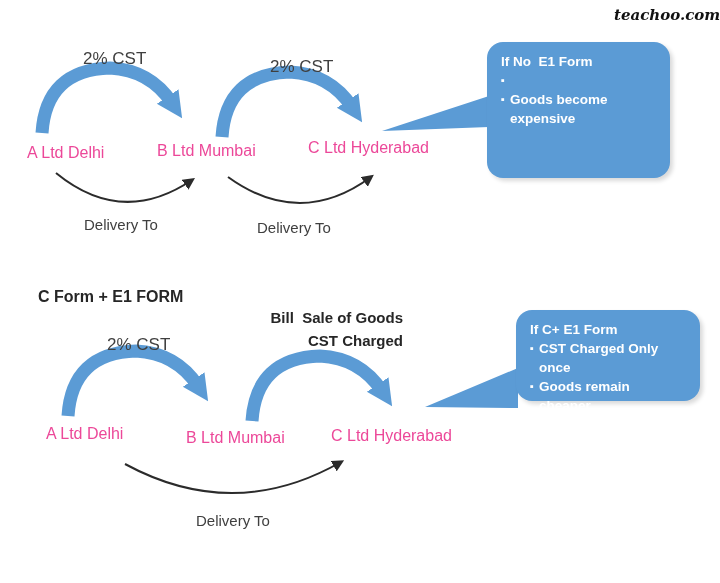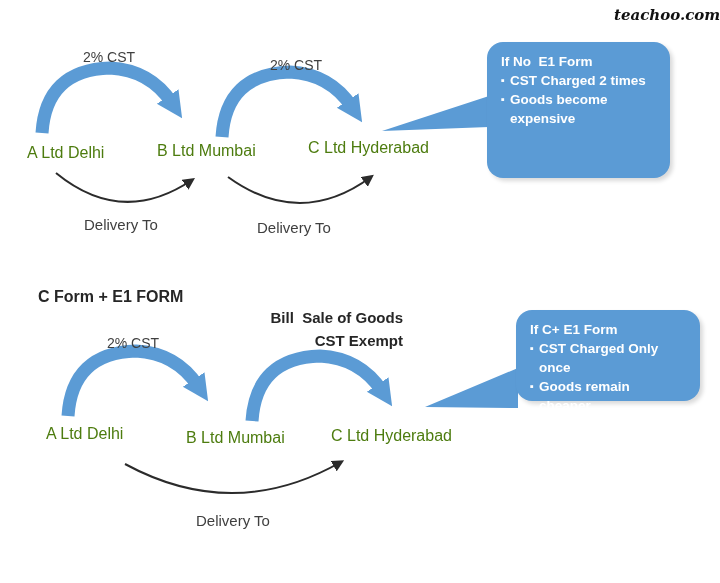--- a/index.html
+++ b/index.html
@@ -2,22 +2,22 @@
 <html><head>
 <meta charset="utf-8">
 <style>
   html,body{margin:0;padding:0;background:#fff;}
   .canvas{
     position:relative;width:720px;height:583px;background:#ffffff;overflow:hidden;
     font-family:"Liberation Sans",sans-serif;color:#3f3f3f;
   }
   svg.overlay{position:absolute;left:0;top:0;width:720px;height:583px;}
   .abs{position:absolute;white-space:nowrap;}
-  .node-label{font-size:16px;color:#4d7c0f;}
-  .tax-label{font-size:14px;color:#3f3f3f;}
+  .node-label{font-size:16px;color:#ec4899;}
+  .tax-label{font-size:17px;color:#3f3f3f;}
   .delivery-label{font-size:15px;color:#3f3f3f;}
   .heading{font-size:16px;font-weight:bold;color:#262626;}
   .bill-note{position:absolute;left:238px;top:306px;width:165px;text-align:right;
     font-size:15px;font-weight:bold;color:#262626;line-height:23px;}
   .bill-note .pre{white-space:pre;}
   .watermark{position:absolute;left:614px;top:6px;font-family:"DejaVu Serif",serif;
     font-style:italic;font-weight:bold;font-size:15px;color:#111;}
   .callout{
     position:absolute;background:#5b9bd5;border-radius:16px;color:#fff;
     font-size:13.5px;font-weight:bold;line-height:19px;
@@ -66,34 +66,33 @@
   <div class="abs node-label" style="left:157px;top:142px;">B Ltd Mumbai</div>
   <div class="abs node-label" style="left:308px;top:139px;">C Ltd Hyderabad</div>
 
   <div class="abs delivery-label" style="left:84px;top:216px;">Delivery To</div>
   <div class="abs delivery-label" style="left:257px;top:219px;">Delivery To</div>
 
   <div class="callout" style="left:487px;top:42px;width:183px;height:136px;">
     <div class="callout-title">If No  E1 Form</div>
     <div class="bullet-row">
       <span class="bullet">▪</span>
-      <span class="bullet-text">CST Charged 2 times</span>
     </div>
     <div class="bullet-row">
       <span class="bullet">▪</span>
       <span class="bullet-text">Goods become
 expensive</span>
     </div>
   </div>
 
   <div class="abs heading" style="left:38px;top:288px;">C Form + E1 FORM</div>
 
   <div class="bill-note">
     <div class="pre">Bill  Sale of Goods</div>
-    <div>CST Exempt</div>
+    <div>CST Charged</div>
   </div>
 
   <div class="abs tax-label" style="left:107px;top:335px;">2% CST</div>
 
   <div class="abs node-label" style="left:46px;top:425px;">A Ltd Delhi</div>
   <div class="abs node-label" style="left:186px;top:429px;">B Ltd Mumbai</div>
   <div class="abs node-label" style="left:331px;top:427px;">C Ltd Hyderabad</div>
 
   <div class="abs delivery-label" style="left:196px;top:512px;">Delivery To</div>
 

